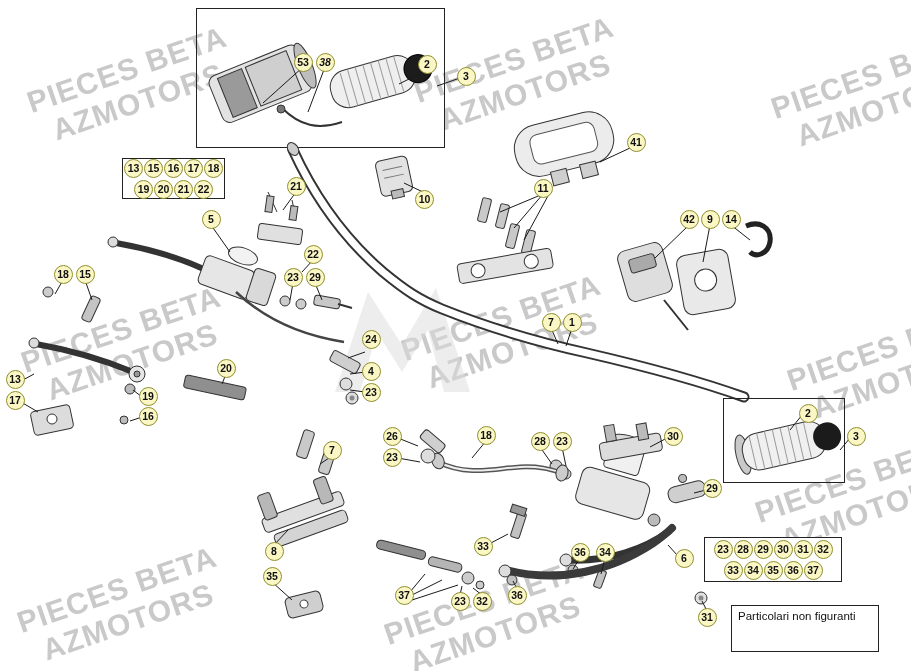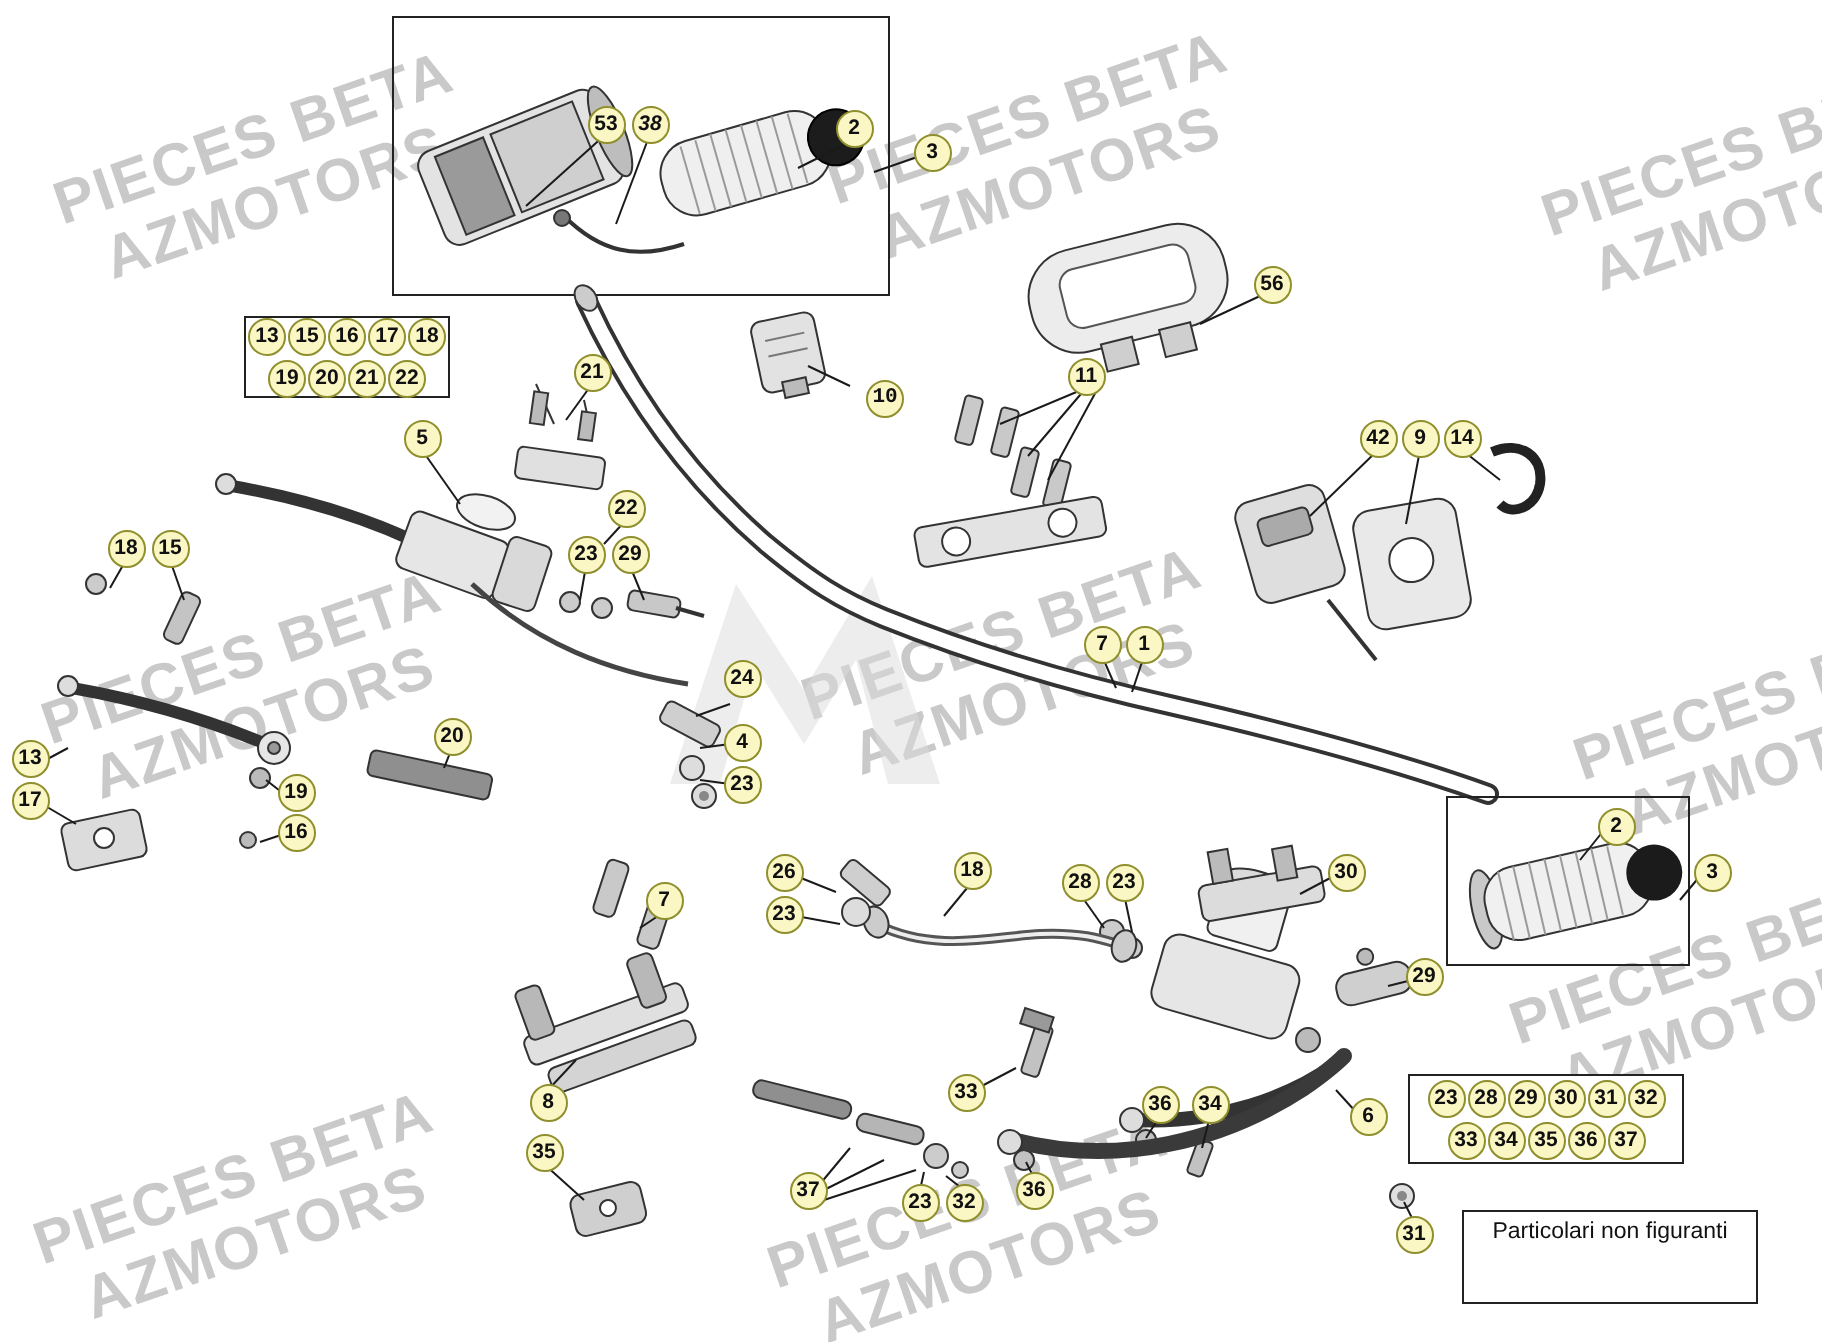--- a/index.html
+++ b/index.html
@@ -29,21 +29,21 @@
 
   .legend-box {
     position:absolute; background:#fff; border:1px solid #222;
     display:flex; flex-direction:column; justify-content:center; align-items:center;
     gap:2px; padding:2px 3px; z-index:5;
   }
   .legend-row { display:flex; gap:1px; justify-content:center; }
 
   #missing-box {
     position:absolute; background:#fff; border:1px solid #222;
-    text-align:center; padding:4px 6px; z-index:5;
+    text-align:left; padding:4px 6px; z-index:5;
   }
   #missing-title { font-size:11.5px; color:#111; margin-bottom:3px; }
   #missing-items { display:flex; gap:3px; justify-content:center; }
 </style>
 </head>
 <body>
 
 <div id="stage">
 
   <div id="wm-layer">
@@ -355,23 +355,23 @@
       <line x1="517" y1="589" x2="513" y2="581"></line>
       <line x1="707" y1="611" x2="702" y2="601"></line>
     </g>
   </svg>
 
   <div id="callout-layer">
       <div class="callout abs" style="left: 293.5px; top: 52.5px;">53</div>
       <div class="callout abs" style="left: 315.5px; top: 52.5px; font-style: italic;">38</div>
       <div class="callout abs" style="left: 417.5px; top: 54.5px;">2</div>
       <div class="callout abs" style="left: 456.5px; top: 66.5px;">3</div>
-      <div class="callout abs" style="left: 626.5px; top: 132.5px;">56</div>
+      <div class="callout abs" style="left: 626.5px; top: 132.5px;">41</div>
       <div class="callout abs" style="left: 286.5px; top: 176.5px;">21</div>
-      <div class="callout abs" style="left: 433px; top: 189.5px; font-family: Liberation Mono, monospace;">10</div>
+      <div class="callout abs" style="left: 415px; top: 189.5px;">10</div>
       <div class="callout abs" style="left: 533.5px; top: 178.5px;">11</div>
       <div class="callout abs" style="left: 201.5px; top: 209.5px;">5</div>
       <div class="callout abs" style="left: 679.5px; top: 209.5px;">42</div>
       <div class="callout abs" style="left: 700.5px; top: 209.5px;">9</div>
       <div class="callout abs" style="left: 721.5px; top: 209.5px;">14</div>
       <div class="callout abs" style="left: 303.5px; top: 244.5px;">22</div>
       <div class="callout abs" style="left: 53.5px; top: 264.5px;">18</div>
       <div class="callout abs" style="left: 75.5px; top: 264.5px;">15</div>
       <div class="callout abs" style="left: 283.5px; top: 267.5px;">23</div>
       <div class="callout abs" style="left: 305.5px; top: 267.5px;">29</div>

